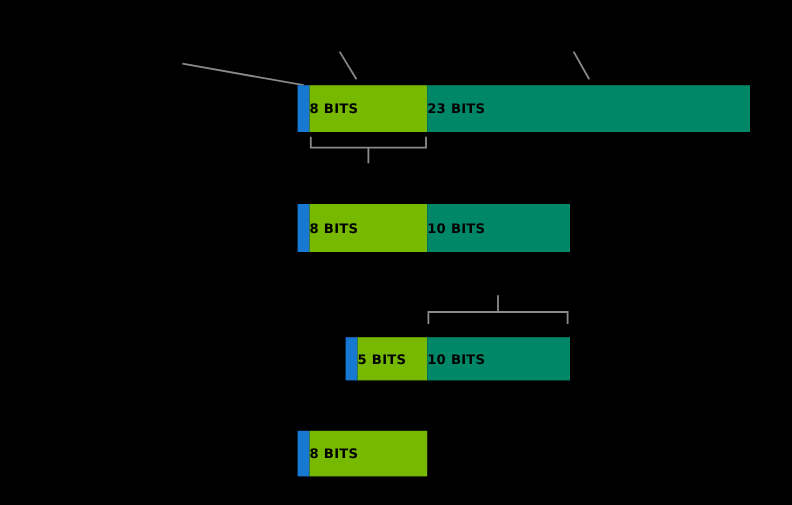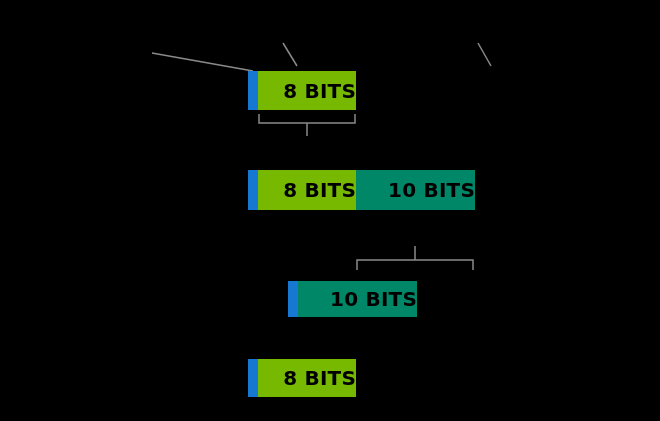--- a/index.html
+++ b/index.html
@@ -24,23 +24,23 @@
     pointer-events: none;
   }
   .bar-row {
     position: absolute;
     display: flex;
     align-items: stretch;
   }
   .seg {
     display: flex;
     align-items: center;
-    justify-content: flex-end;
+    justify-content: flex-start;
     color: #000000;
-    font-size: 20px;
+    font-size: 11px;
     font-weight: 700;
     white-space: nowrap;
     letter-spacing: 0.2px;
   }
   .seg.sign     { background: #1778d2; width: 10px; }
   .seg.exponent { background: #76b900; }
   .seg.mantissa { background: #008767; }
 
   
   .row-fp32 { left: 248px; top: 71px;  height: 39px; }
@@ -70,34 +70,40 @@
     <path d="M478 43 L491 66" stroke="#8a8a8a" stroke-width="1.5" fill="none"></path>
     <path d="M259 114 L259 123 L355 123 L355 114 M307 123 L307 136" stroke="#8a8a8a" stroke-width="1.5" fill="none"></path>
     <path d="M357 270 L357 260 L473 260 L473 270 M415 260 L415 246" stroke="#8a8a8a" stroke-width="1.5" fill="none"></path>
   </svg>
 
   <div class="bar-row row-fp32">
     <div class="seg sign"></div>
     <div class="seg exponent">
       <span>8 BITS</span>
     </div>
+    <div class="seg mantissa">
+      <span>23 BITS</span>
+    </div>
   </div>
 
   <div class="bar-row row-tf32">
     <div class="seg sign"></div>
     <div class="seg exponent">
       <span>8 BITS</span>
     </div>
     <div class="seg mantissa">
       <span>10 BITS</span>
     </div>
   </div>
 
   <div class="bar-row row-fp16">
     <div class="seg sign"></div>
+    <div class="seg exponent">
+      <span>5 BITS</span>
+    </div>
     <div class="seg mantissa">
       <span>10 BITS</span>
     </div>
   </div>
 
   <div class="bar-row row-bf16">
     <div class="seg sign"></div>
     <div class="seg exponent">
       <span>8 BITS</span>
     </div>

